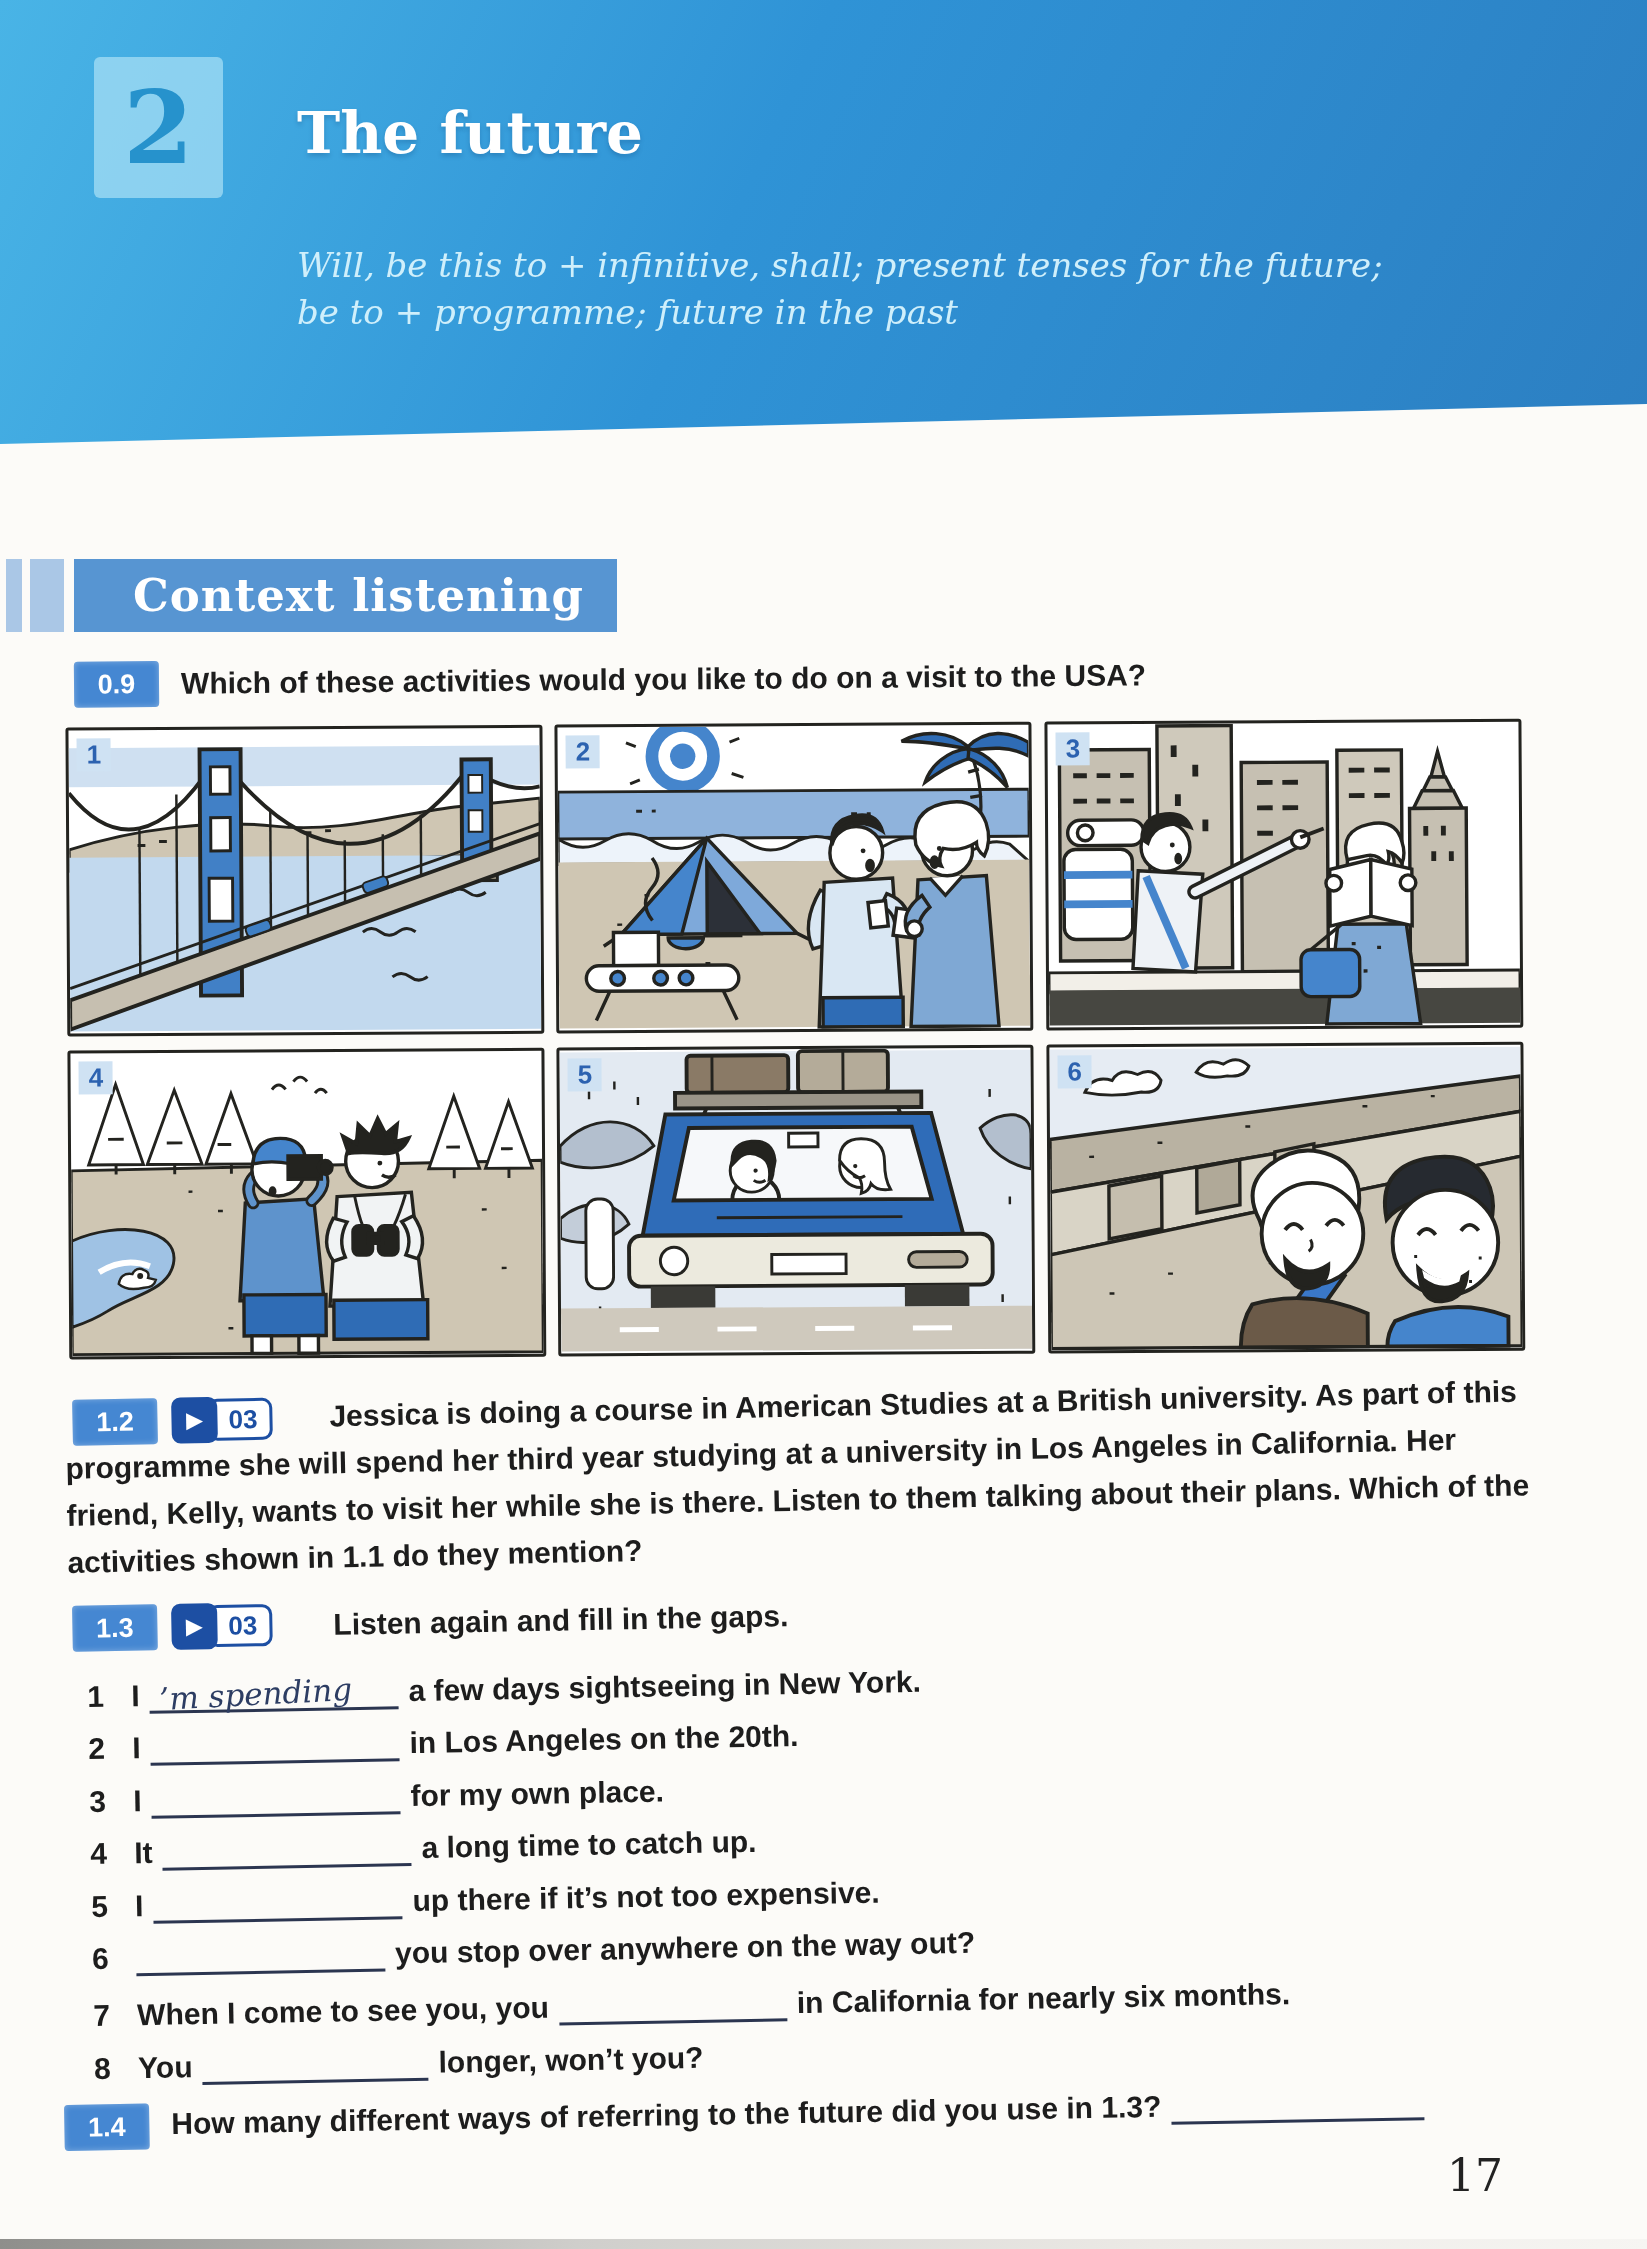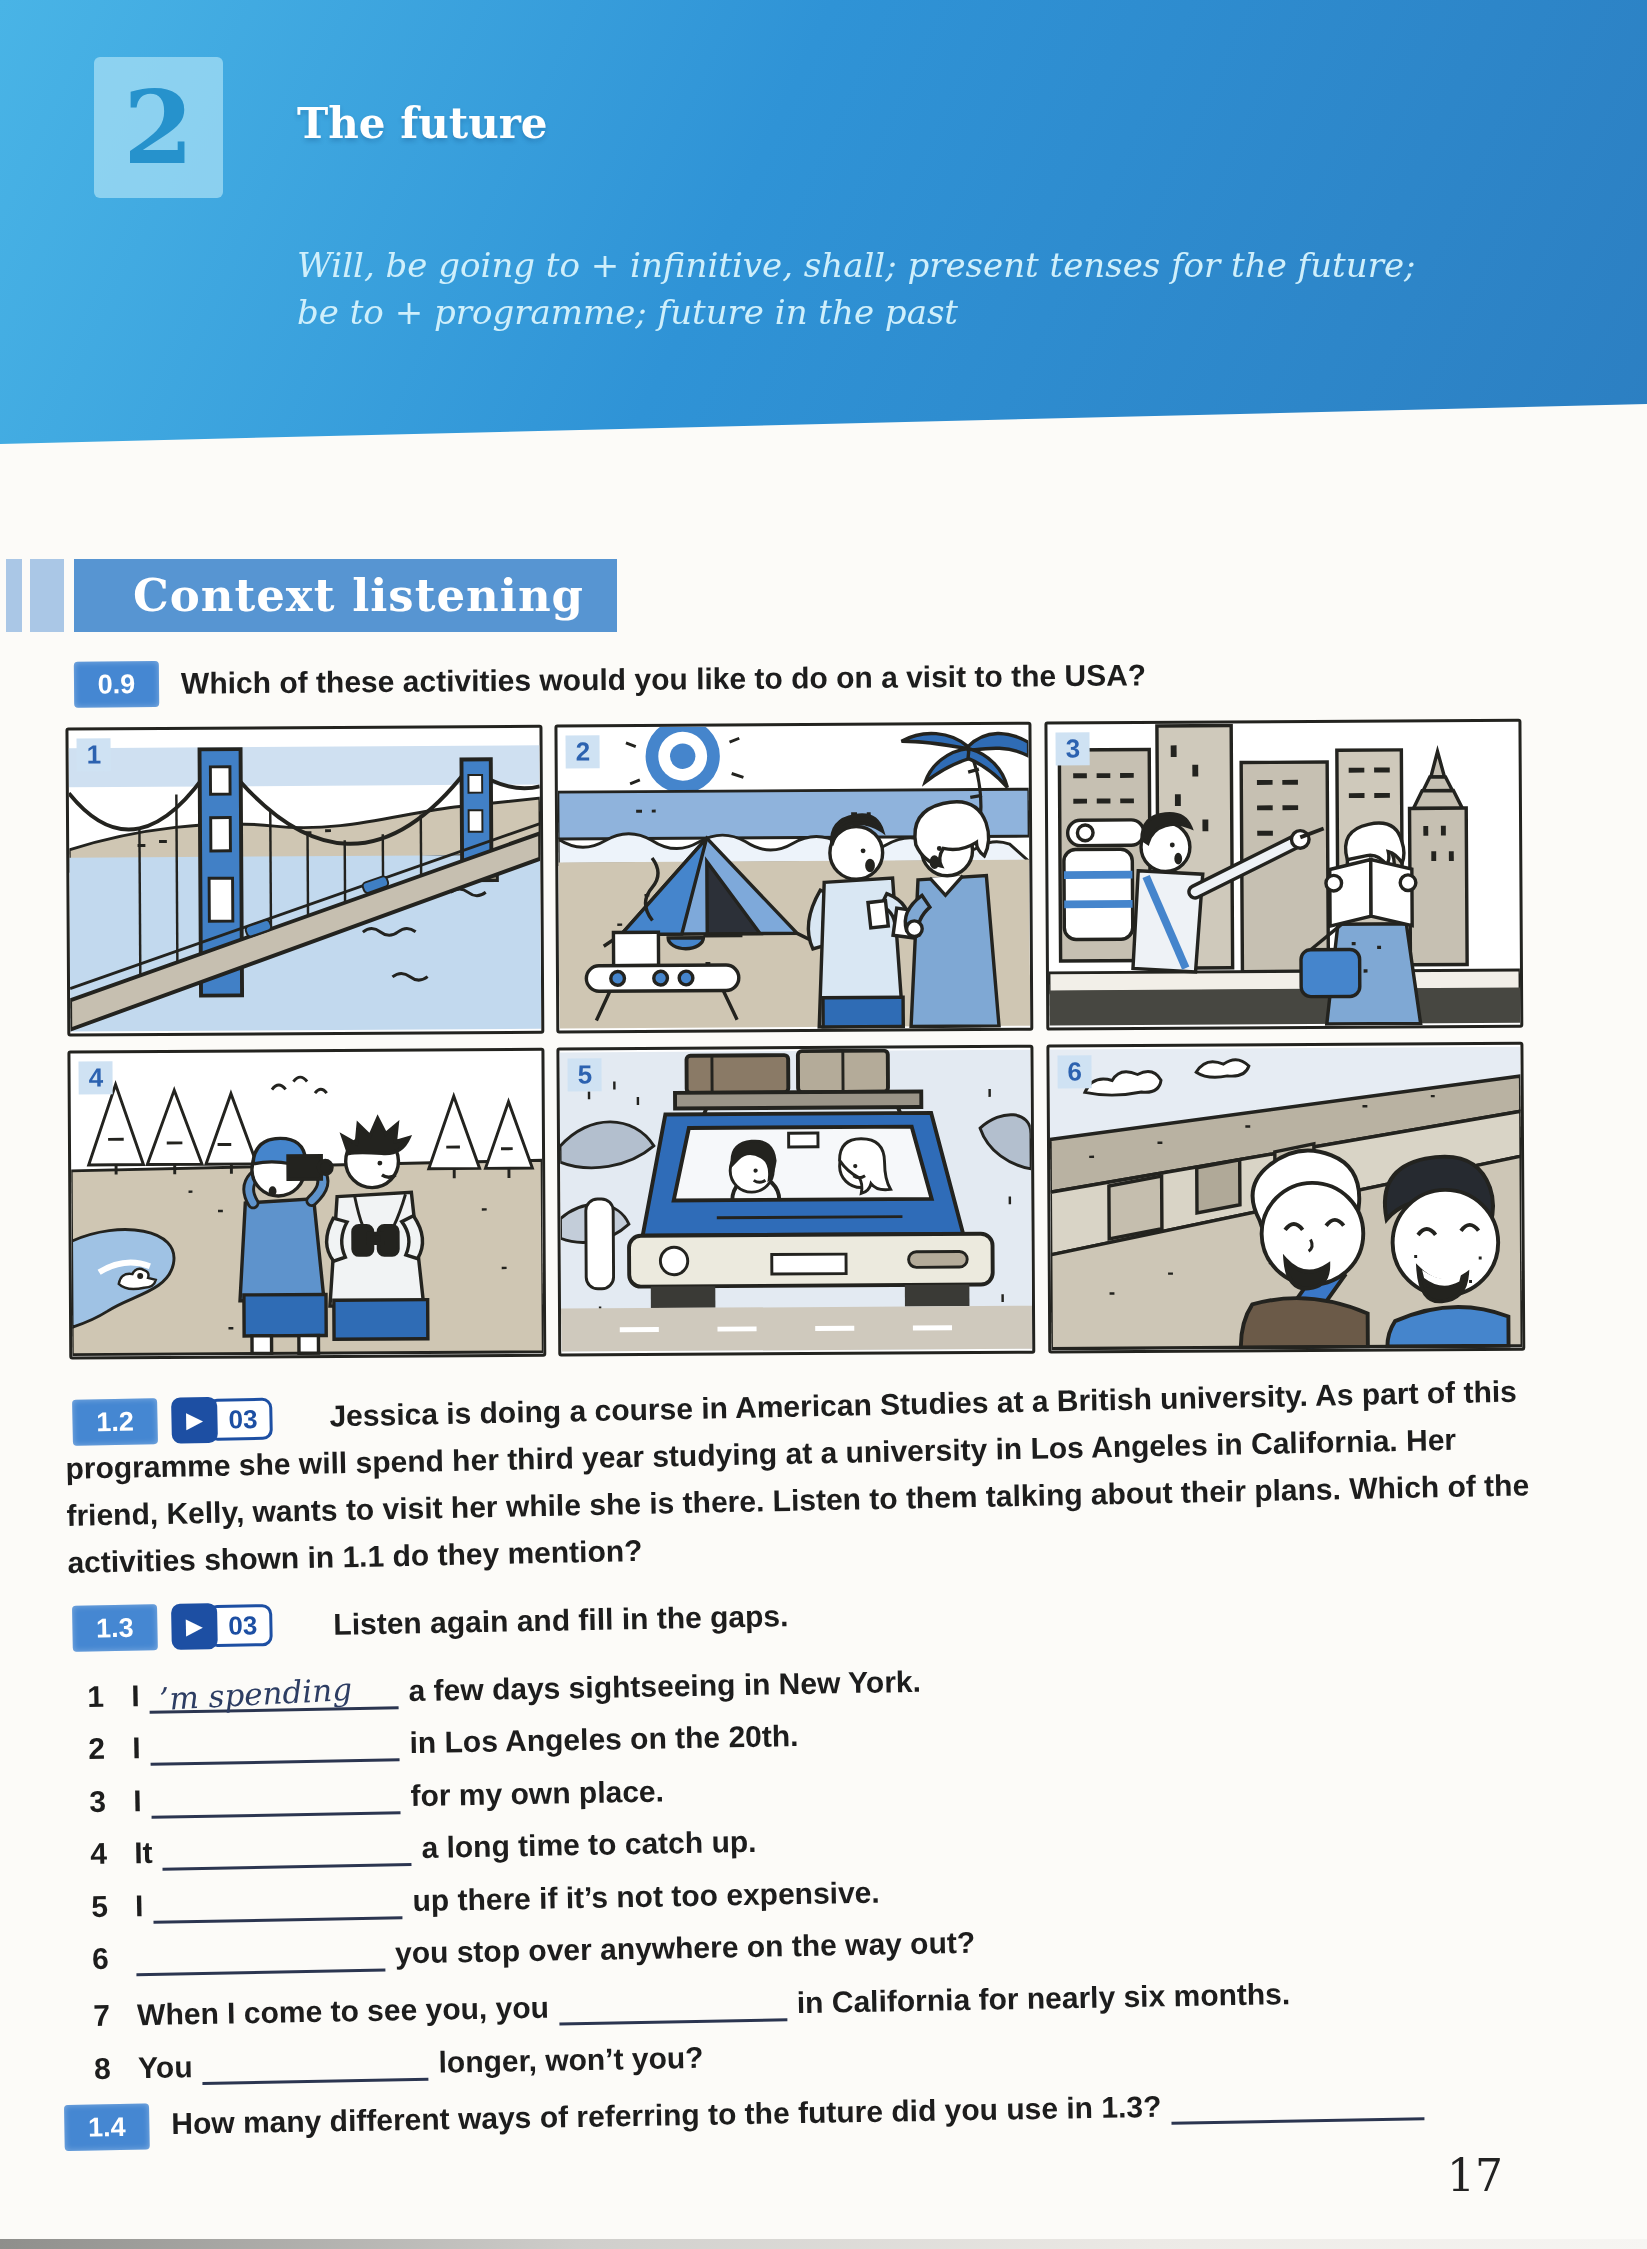--- a/index.html
+++ b/index.html
@@ -10,21 +10,21 @@
   .scan-bottom{position:absolute;bottom:0;left:0;right:0;height:10px;
        background:linear-gradient(90deg,#8e8e8b,#cfcecb 35%,#eceae6 70%,#f6f5f2);}
   
   .header{position:absolute;top:0;left:0;width:1647px;height:444px;
       background:linear-gradient(115deg,#49b4e6 0%,#2f93d6 45%,#2c7fc2 100%);
       clip-path:polygon(0 0,100% 0,100% 91%,0 100%);}
   .unit-box{position:absolute;left:94px;top:57px;width:129px;height:141px;border-radius:6px;
       background:rgba(186,233,248,0.62);display:flex;align-items:center;justify-content:center;}
   .unit-num{font-family:"DejaVu Serif",serif;font-weight:bold;font-size:101px;color:#1e8dc9;opacity:.92;}
   .title{position:absolute;left:297px;top:99px;font-family:"DejaVu Serif",serif;font-weight:bold;
-      font-size:42px;color:#ffffff;text-shadow:0 3px 4px rgba(10,60,110,.25);}
+      font-size:58px;color:#ffffff;text-shadow:0 3px 4px rgba(10,60,110,.25);}
   .subtitle{position:absolute;left:297px;top:242px;width:1178px;font-family:"DejaVu Serif",serif;
       font-style:italic;font-size:34px;line-height:47px;color:#cfeffb;}
   
   .deco-bar{position:absolute;background:#aac7e6;}
   .ctx-bar{position:absolute;left:74px;top:559px;width:543px;height:73px;background:#5795d2;
       display:flex;align-items:center;padding-left:26px;box-sizing:border-box;justify-content:center;}
   .ctx-bar span{font-family:"DejaVu Serif",serif;font-weight:bold;font-size:45px;color:#fff;
       letter-spacing:1px;}
   
   .badge{display:inline-flex;align-items:center;justify-content:center;background:#4587d2;
@@ -74,21 +74,21 @@
 
 <div class="page">
   <div class="scan-top"></div>
 
   <div class="header">
     <div class="unit-box">
       <span class="unit-num">2</span>
     </div>
     <div class="title">The future</div>
     <div class="subtitle">
-      <div>Will, be going to + infinitive, shall; present tenses for the future;</div>
+      <div>Will, be this to + infinitive, shall; present tenses for the future;</div>
       <div>be to + programme; future in the past</div>
     </div>
   </div>
 
   <div class="deco-bar" style="left:6px;top:559px;width:16px;height:73px;"></div>
   <div class="deco-bar" style="left:30px;top:559px;width:34px;height:73px;"></div>
   <div class="ctx-bar">
     <span>Context listening</span>
   </div>
 

